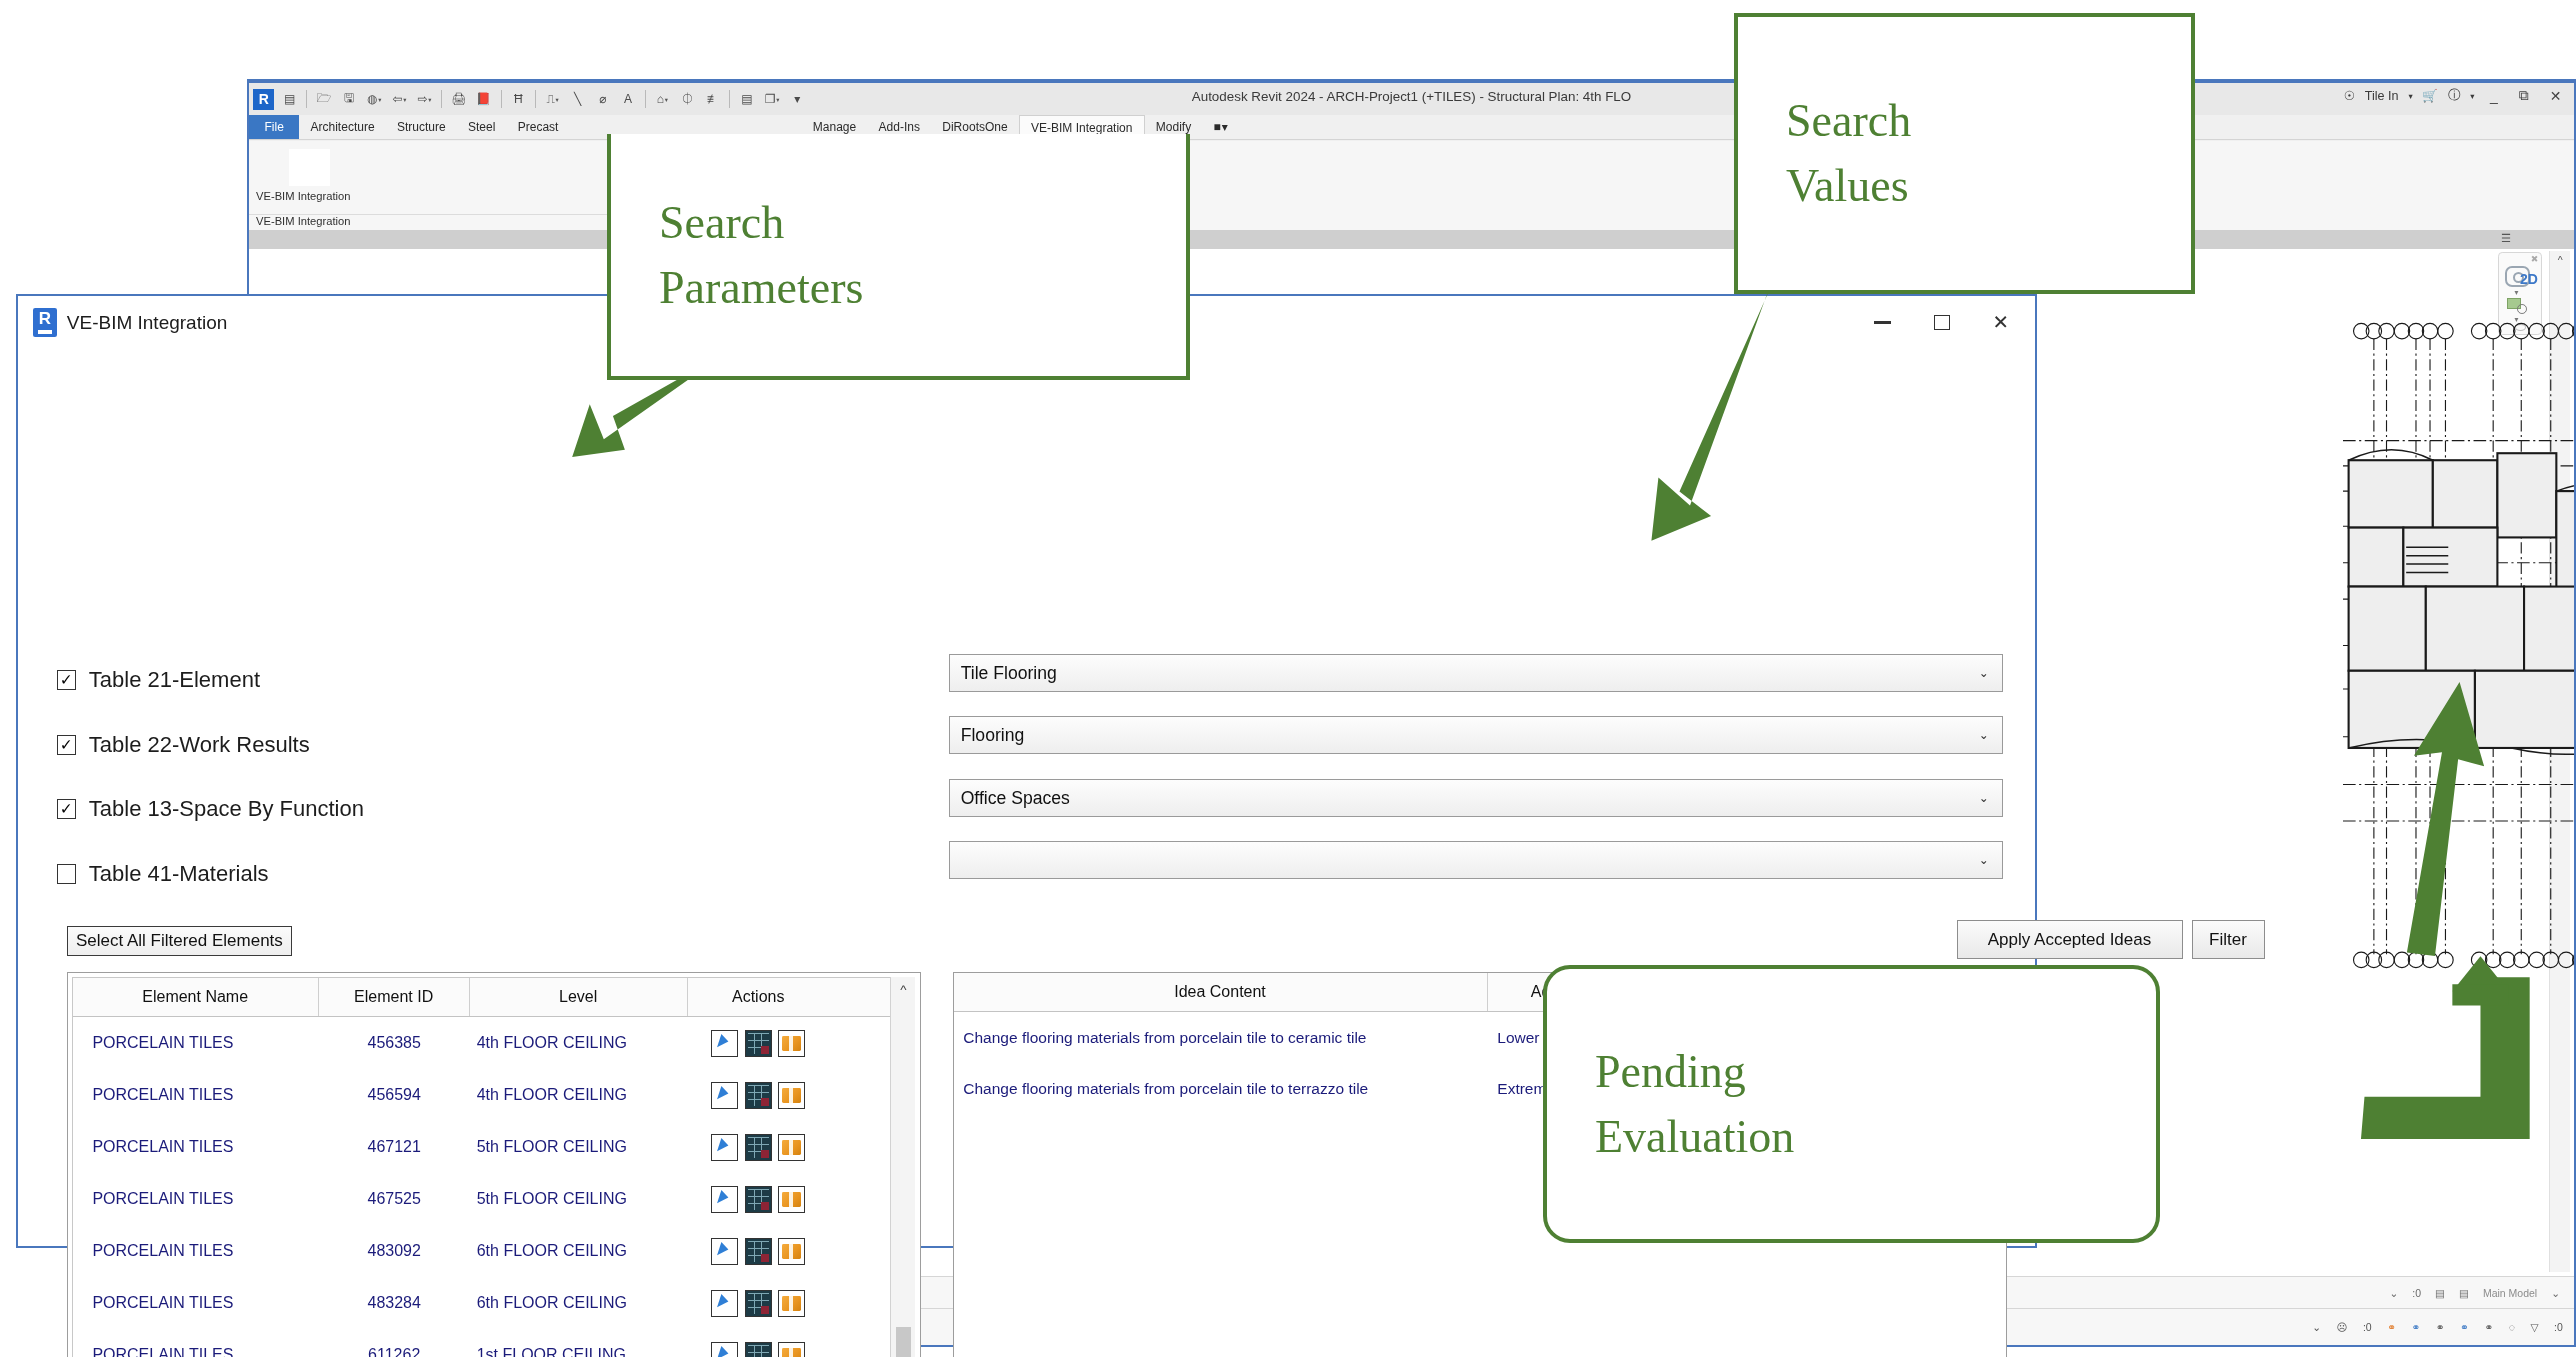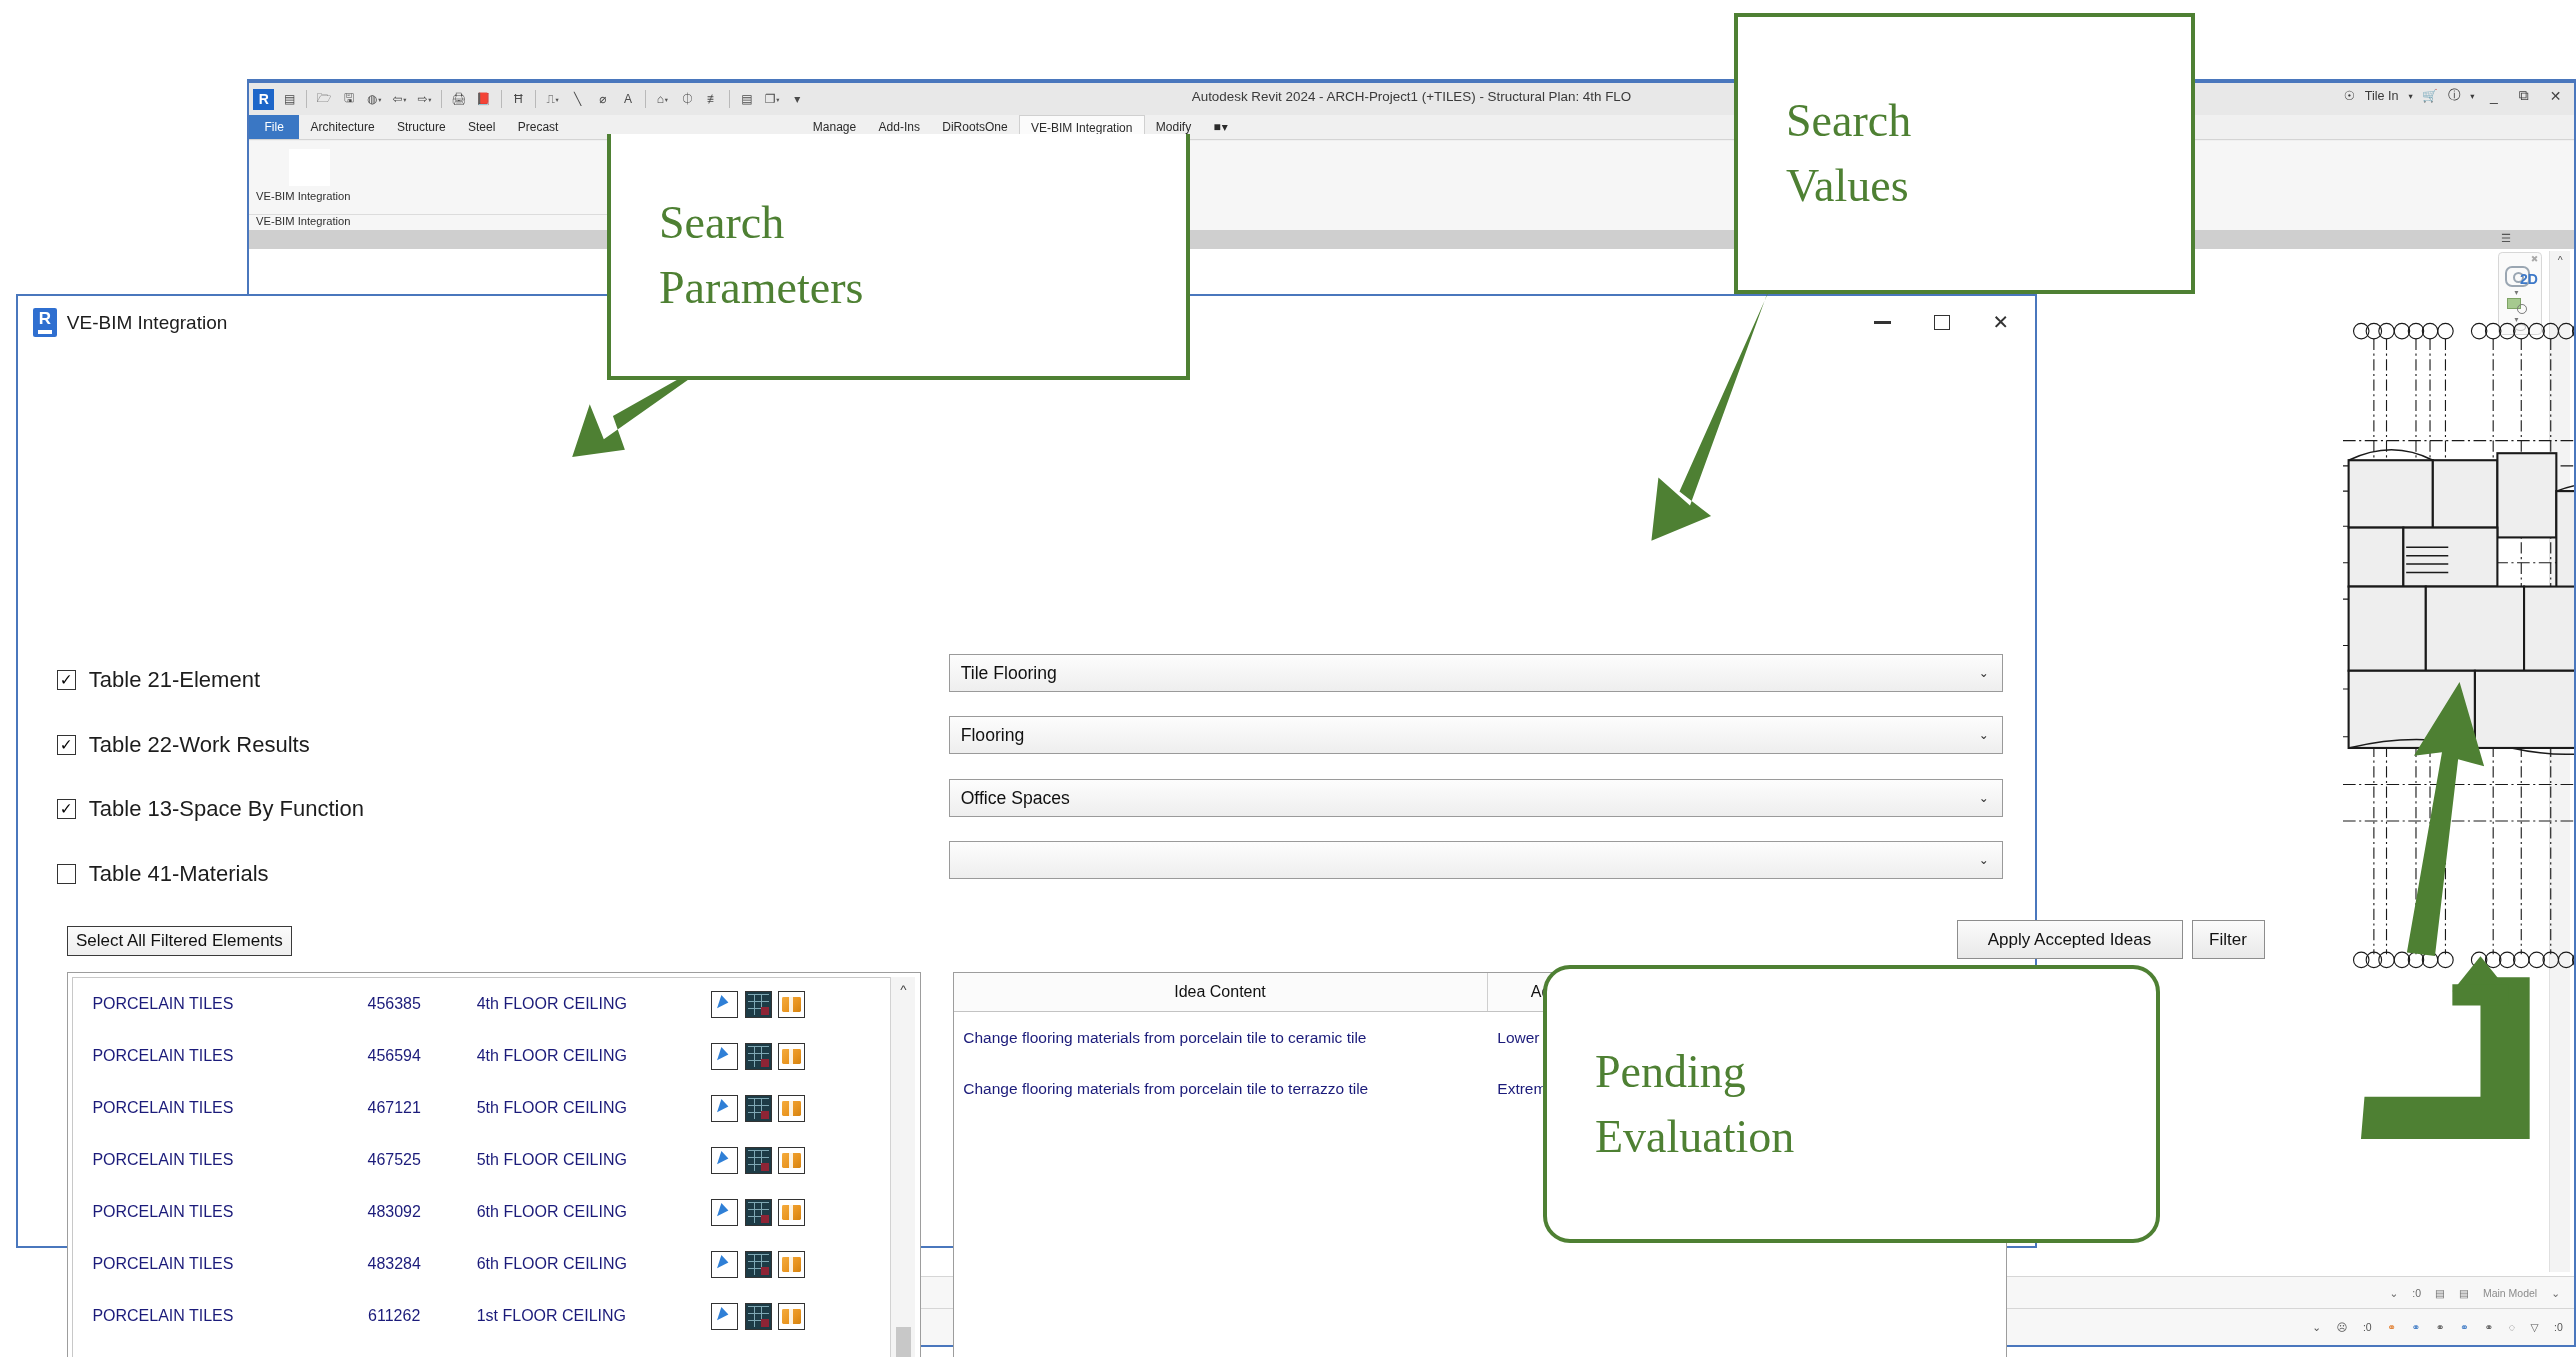--- a/index.html
+++ b/index.html
@@ -610,20 +610,26 @@
   <div class="combo" style="left:931px; top:545px; width:1054px;">
     <span></span>
     <span class="carr">⌄</span>
   </div>
 
   <div class="btn-std" style="left:1939px; top:624px; width:226px; height:39px;">Apply Accepted Ideas</div>
   <div class="btn-std" style="left:2174px; top:624px; width:73px; height:39px;">Filter</div>
 
   <div class="tbl-panel">
     <div class="tbl-inner">
+      <div class="tbl-head">
+        <div class="th" style="width:246px">Element Name</div>
+        <div class="th" style="width:151px">Element ID</div>
+        <div class="th" style="width:218px">Level</div>
+        <div class="th" style="width:141px;border-right:none">Actions</div>
+      </div>
       <div>
         <div class="tr">
           <div class="td" style="width:246px;padding-left:19.7px">PORCELAIN TILES</div>
           <div class="td center" style="width:151px">456385</div>
           <div class="td" style="width:218px;padding-left:7px">4th FLOOR CEILING</div>
           <div class="td" style="width:141px">
             <div class="act-icons">
               <span class="ic ic-cursor"></span>
               <span class="ic ic-grid"></span>
               <span class="ic ic-box"></span>

